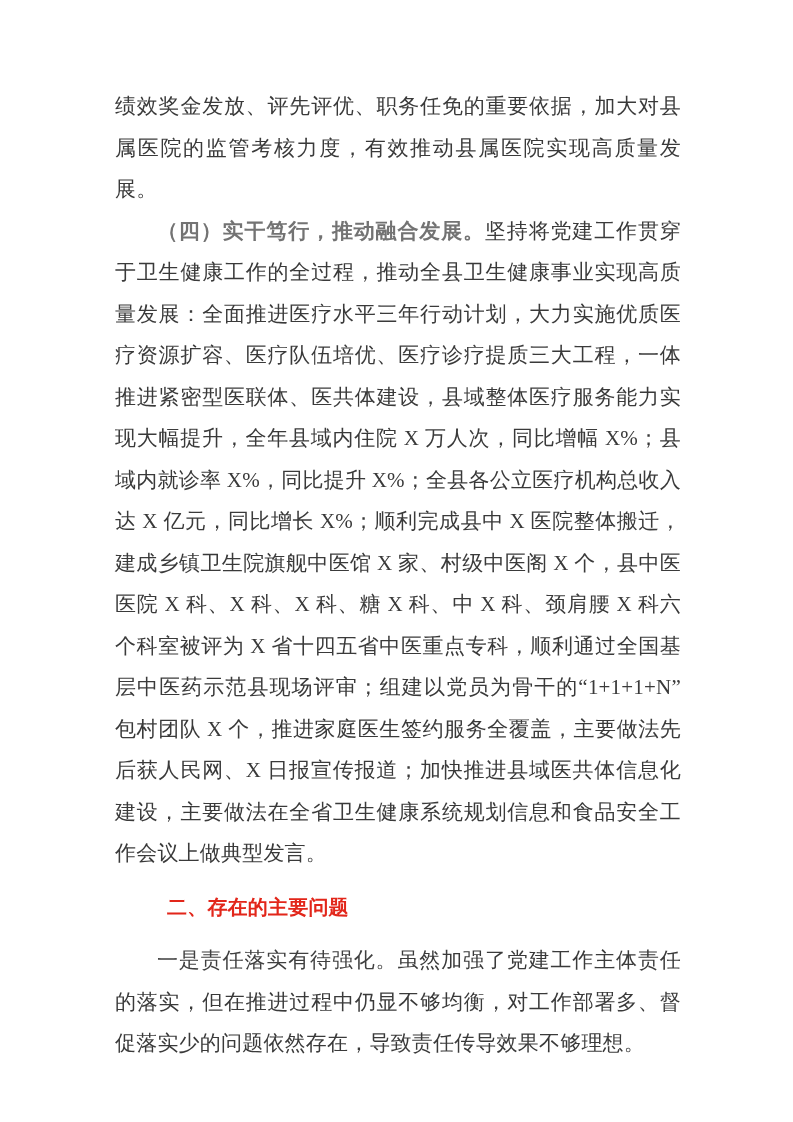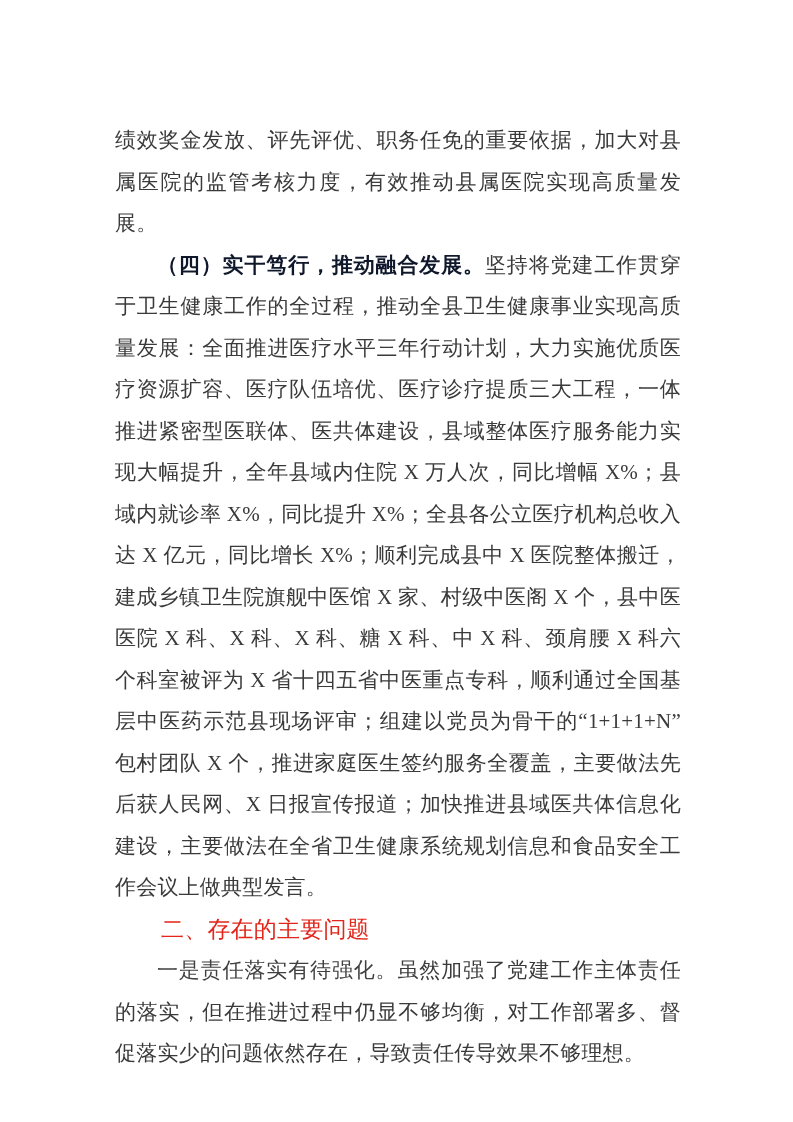--- a/index.html
+++ b/index.html
@@ -9,51 +9,51 @@
   }
   body {
     width: 793px;
     height: 1122px;
     overflow: hidden;
   }
   .page {
     box-sizing: border-box;
     width: 793px;
     height: 1122px;
-    padding: 120px 112px 40px 115px;
+    padding: 86px 112px 40px 115px;
     background: #ffffff;
     font-family: "Liberation Serif", "DejaVu Serif", serif;
     font-size: 21px;
     line-height: 41.5px;
     color: #3a3a3a;
     text-align: justify;
     letter-spacing: 0.2px;
   }
   .para {
     margin: 0;
     padding: 0;
     text-indent: 2em;
   }
   .para.no-indent {
     text-indent: 0;
   }
   .blue-lead {
-    color: #0f172a;
+    color: #737373;
     font-weight: bold;
   }
   .kai-lead {
     color: #404040;
   }
   .red-heading {
-    margin: 0;
+    margin: 12px;
     padding: 0;
     text-indent: 2em;
     font-family: "Liberation Sans", "DejaVu Sans", sans-serif;
-    font-weight: normal;
-    font-size: 23px;
+    font-weight: bold;
+    font-size: 20px;
     line-height: 41.5px;
     color: #E2261A;
   }
 </style>
 </head>
 <body>
 
 <div class="page">
 
   <p class="para no-indent"><span>绩效奖金发放、评先评优、职务任免的重要依据，加大对县属医院的监管考核力度，有效推动县属医院实现高质量发展。</span></p>

